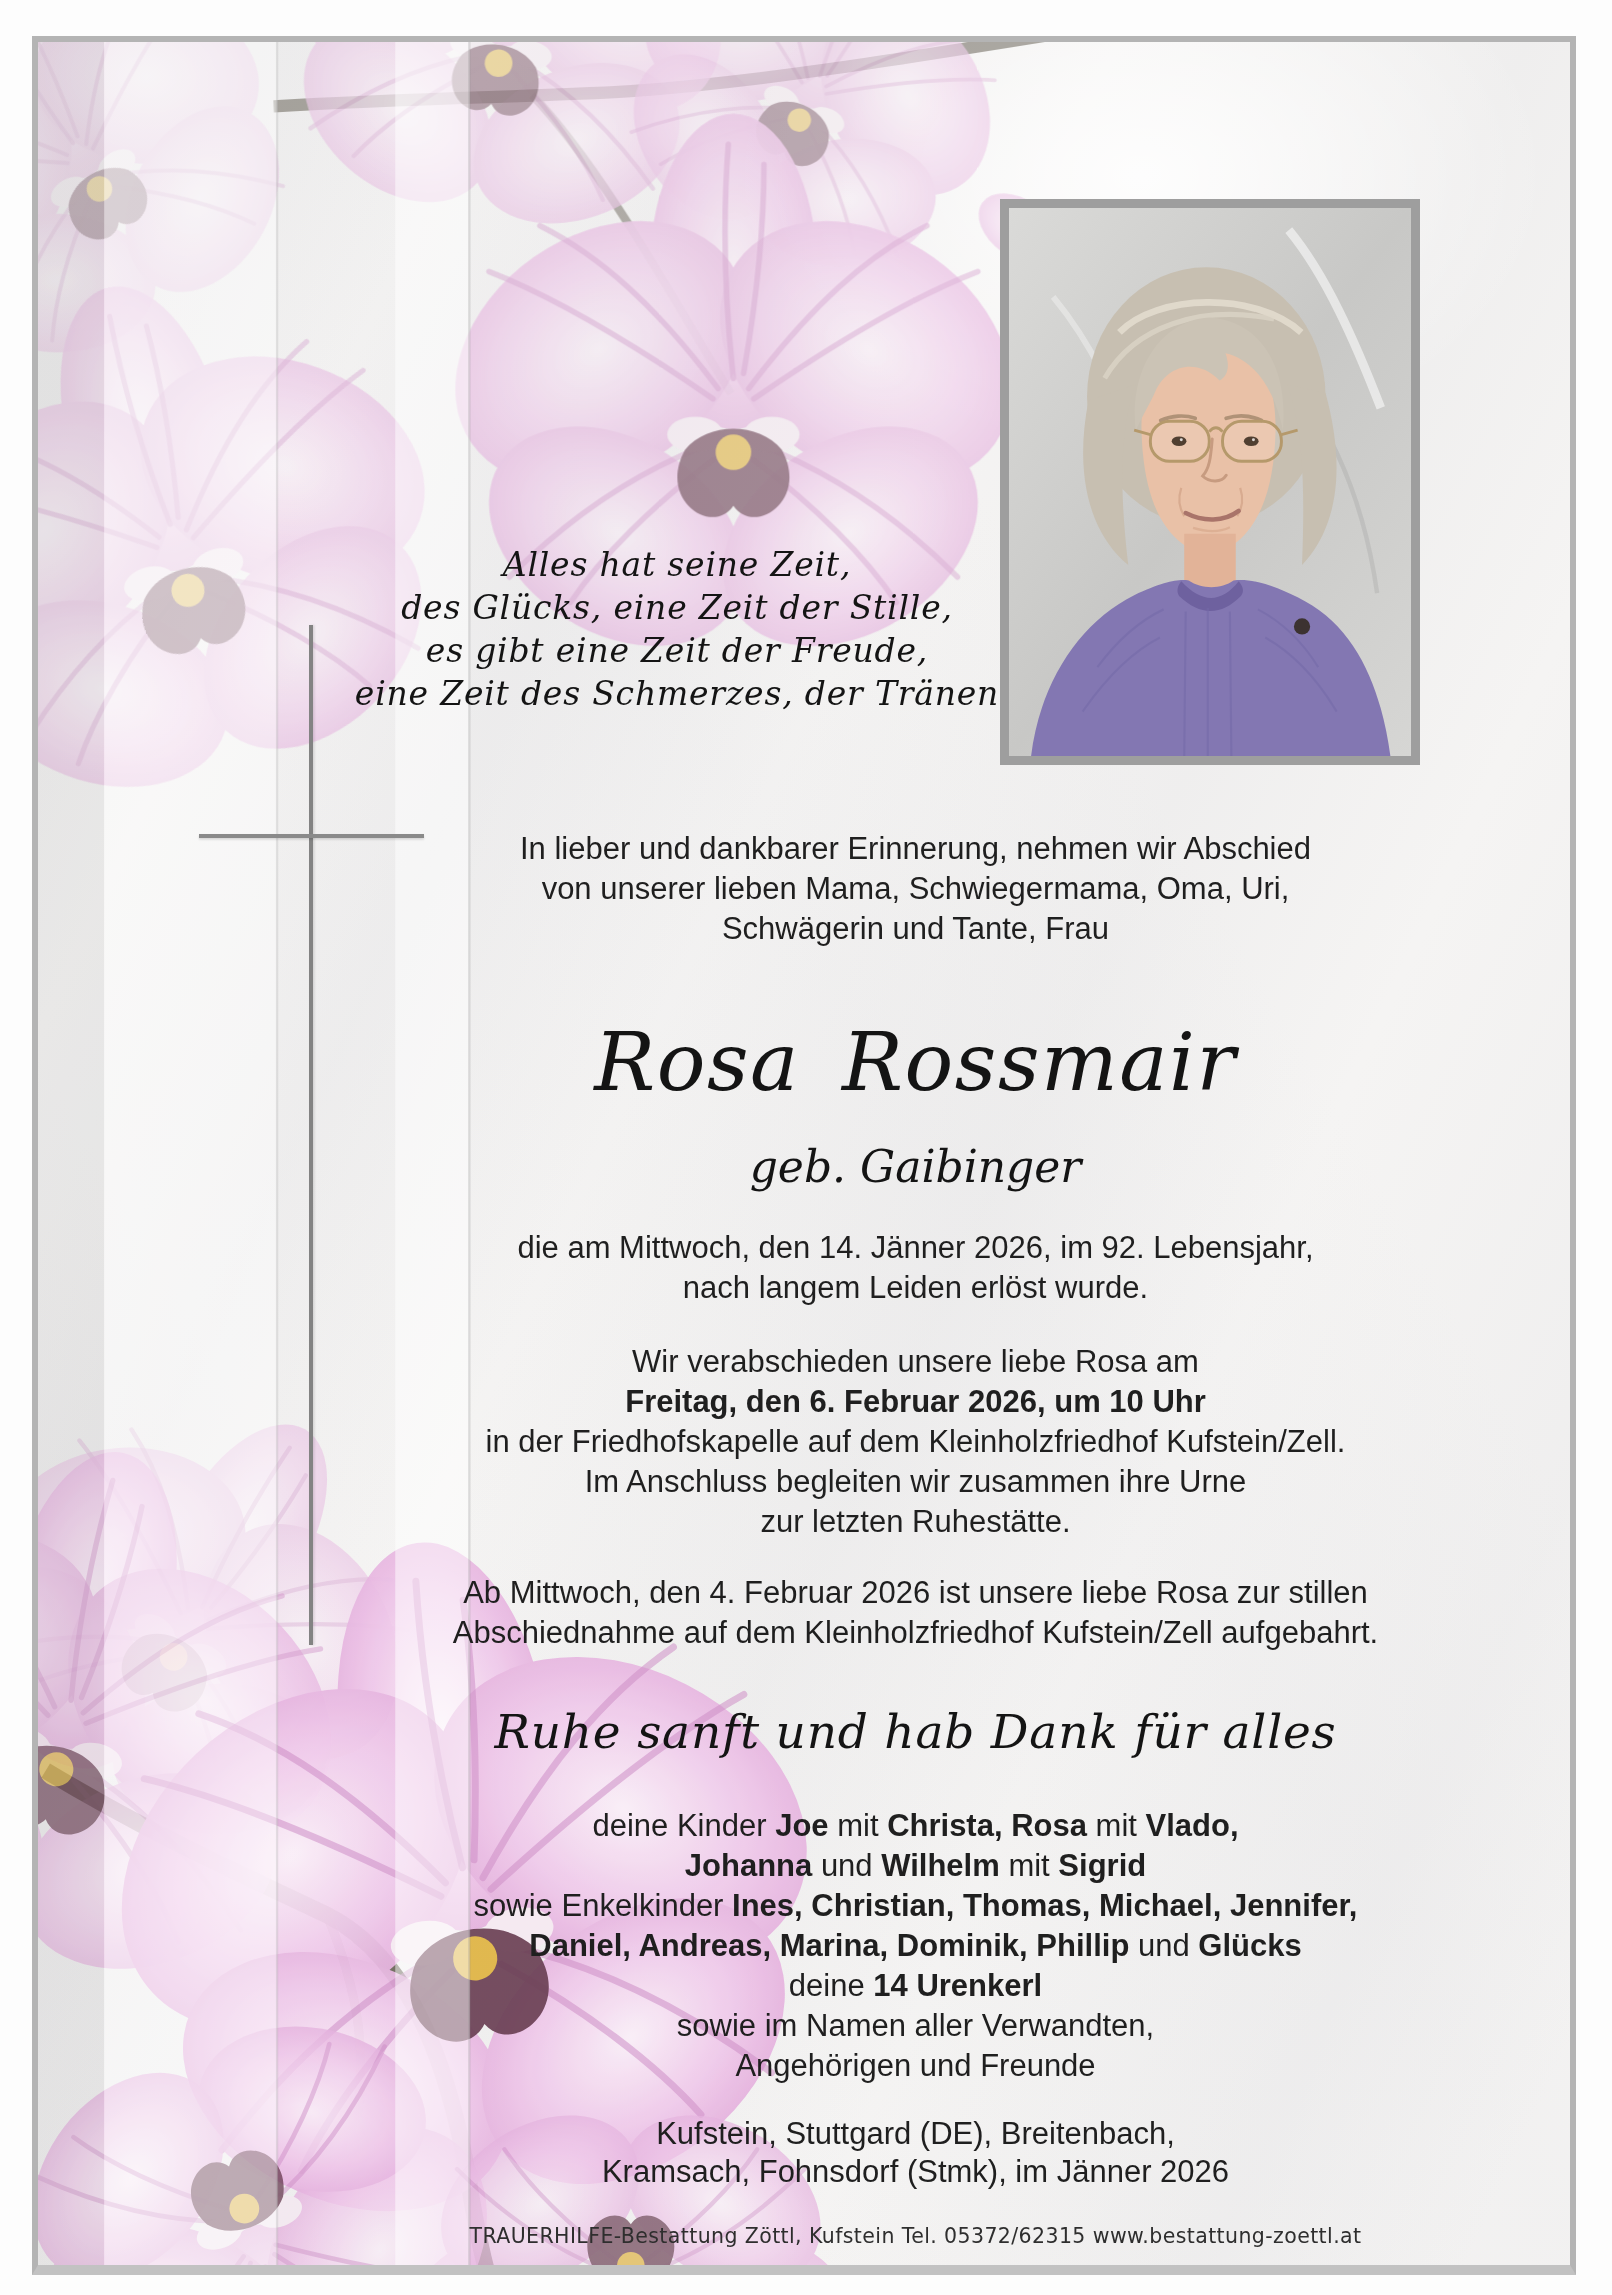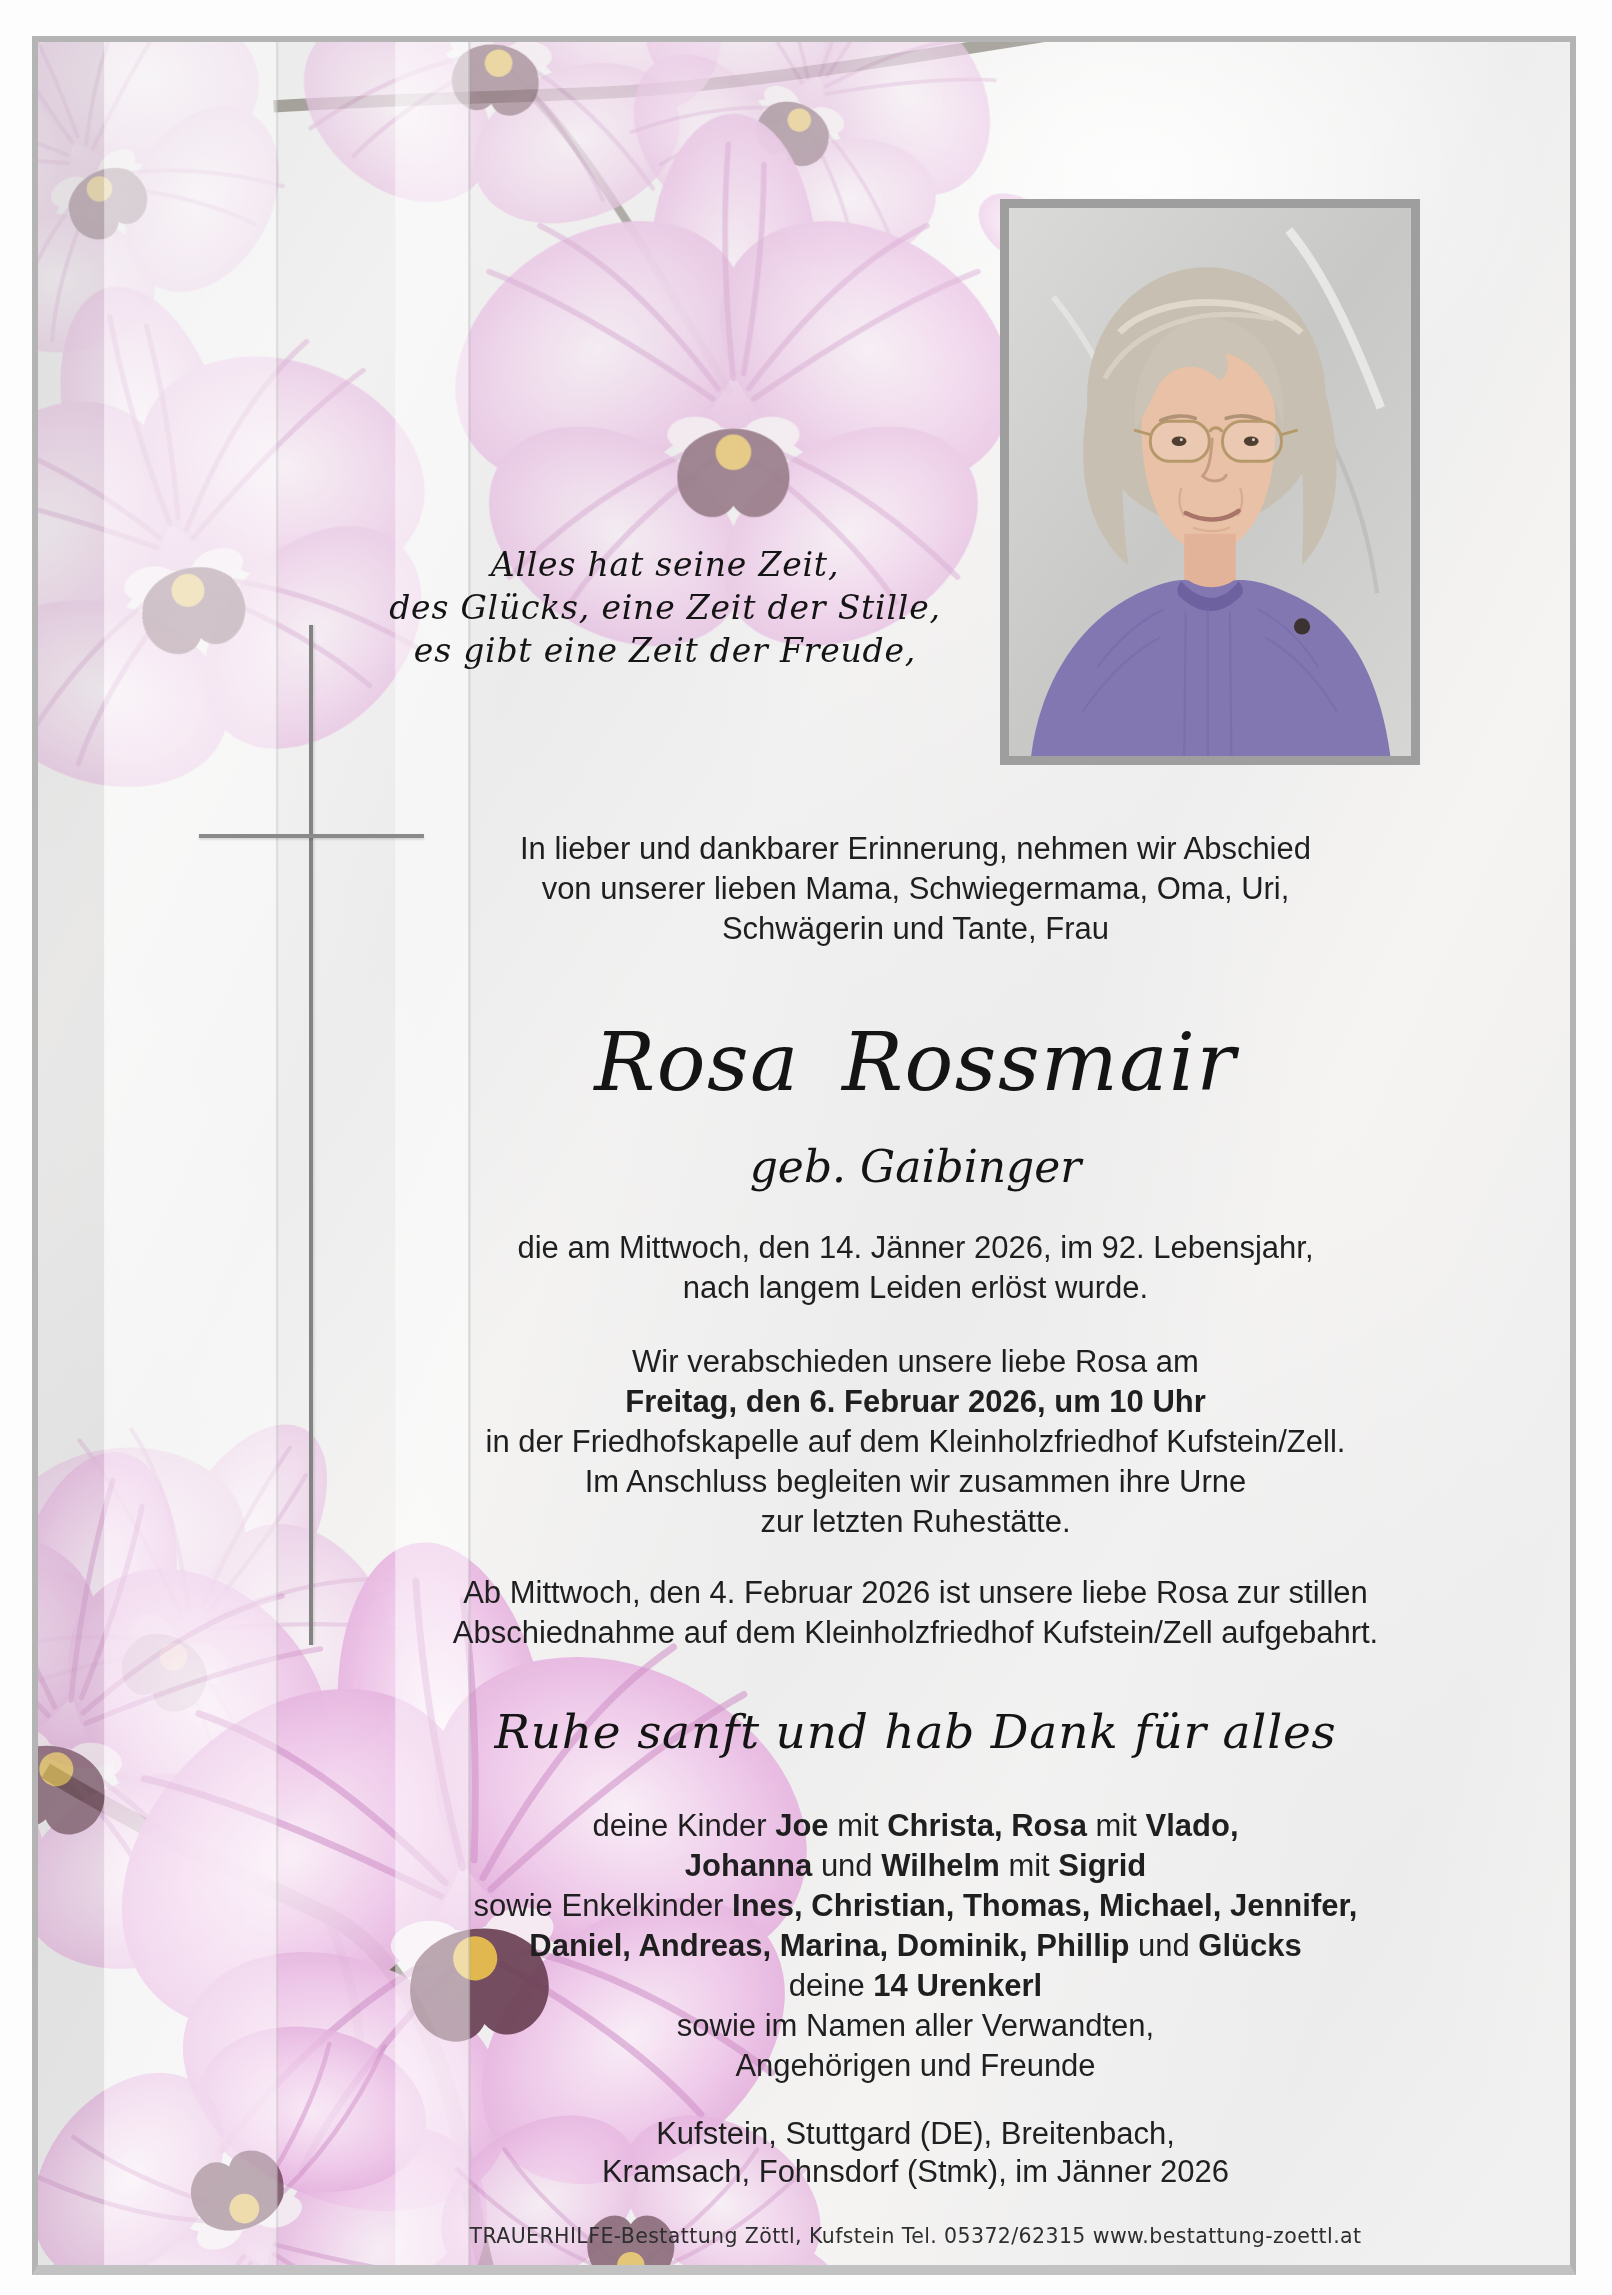--- a/index.html
+++ b/index.html
@@ -15,21 +15,21 @@
   .decor{position:absolute;left:-38px;top:-42px;width:1612px;height:2295px;pointer-events:none;}
   .cross-v{position:absolute;left:309px;top:625px;width:3.8px;height:1020px;background:#838383;z-index:2;
            box-shadow:1.5px 0 2.3px rgba(0,0,0,.12);}
   .cross-h{position:absolute;left:199px;top:834px;width:225px;height:3.8px;background:#8a8a8a;z-index:2;
            box-shadow:0 1.5px 2.3px rgba(0,0,0,.15);}
   .photo{position:absolute;left:1000px;top:199px;width:420px;height:566px;margin:0;box-sizing:border-box;
          border:9px solid #9e9e9e;background:#cfcfcd;z-index:3;}
   .photo svg{display:block;width:100%;height:100%;}
   .txt{position:absolute;left:182px;width:1467px;text-align:center;z-index:4;}
   .script{font-family:"DejaVu Serif",serif;font-style:italic;color:#141414;}
-  .poem{left:224px;width:882px;top:543px;font-size:33px;line-height:43px;letter-spacing:0.8px;}
+  .poem{left:236px;width:882px;top:543px;font-size:33px;line-height:43px;letter-spacing:0.8px;}
   .intro{top:829px;font-size:31px;line-height:40px;}
   .name{top:1017px;font-size:81px;line-height:91px;word-spacing:15px;letter-spacing:1.5px;}
   .maiden{top:1142px;font-size:44px;line-height:50px;}
   .death{top:1228px;font-size:31px;line-height:40px;}
   .farewell{top:1342px;font-size:31px;line-height:40px;}
   .bold{font-weight:bold;}
   .laying{top:1573px;font-size:31px;line-height:40px;}
   .thanks{top:1704px;font-size:47px;line-height:55px;letter-spacing:0.8px;}
   .family{top:1806px;font-size:31px;line-height:40px;}
   .family b{font-weight:bold;margin-top:45px;}
@@ -157,20 +157,21 @@
         <path d="M 270 540 L 270 740 M 300 545 L 302 740 M 240 545 L 238 740"></path>
       </g>
       <circle cx="398" cy="565" r="11" fill="#3c3231"></circle>
     </svg>
   </figure>
 
   <div class="txt poem script">
     <div>Alles hat seine Zeit,</div>
     <div>des Glücks, eine Zeit der Stille,</div>
     <div>es gibt eine Zeit der Freude,</div>
+    <div>eine Zeit des Schmerzes, der Tränen</div>
   </div>
 
   <div class="txt intro">
     <div>In lieber und dankbarer Erinnerung, nehmen wir Abschied</div>
     <div>von unserer lieben Mama, Schwiegermama, Oma, Uri,</div>
     <div>Schwägerin und Tante, Frau</div>
   </div>
 
   <div class="txt name script">Rosa Rossmair</div>
   <div class="txt maiden script">geb. Gaibinger</div>

